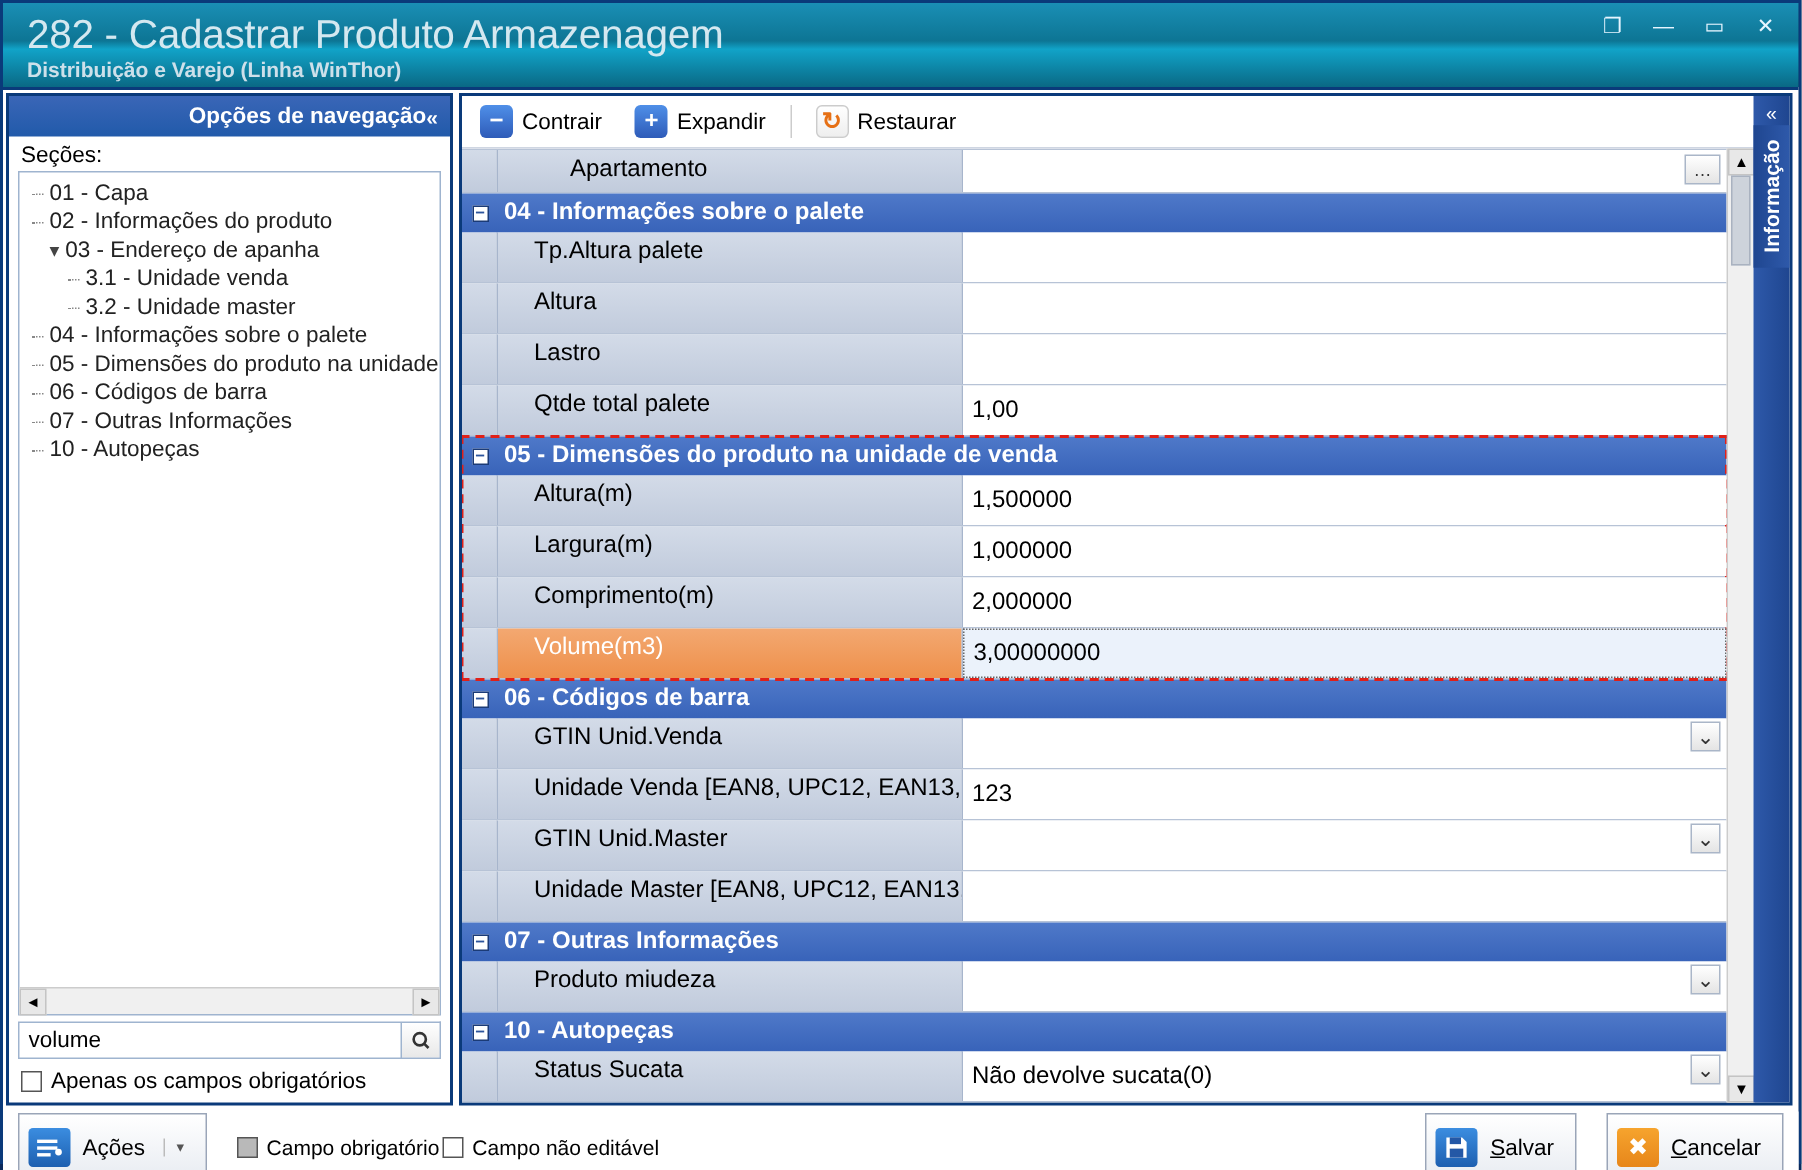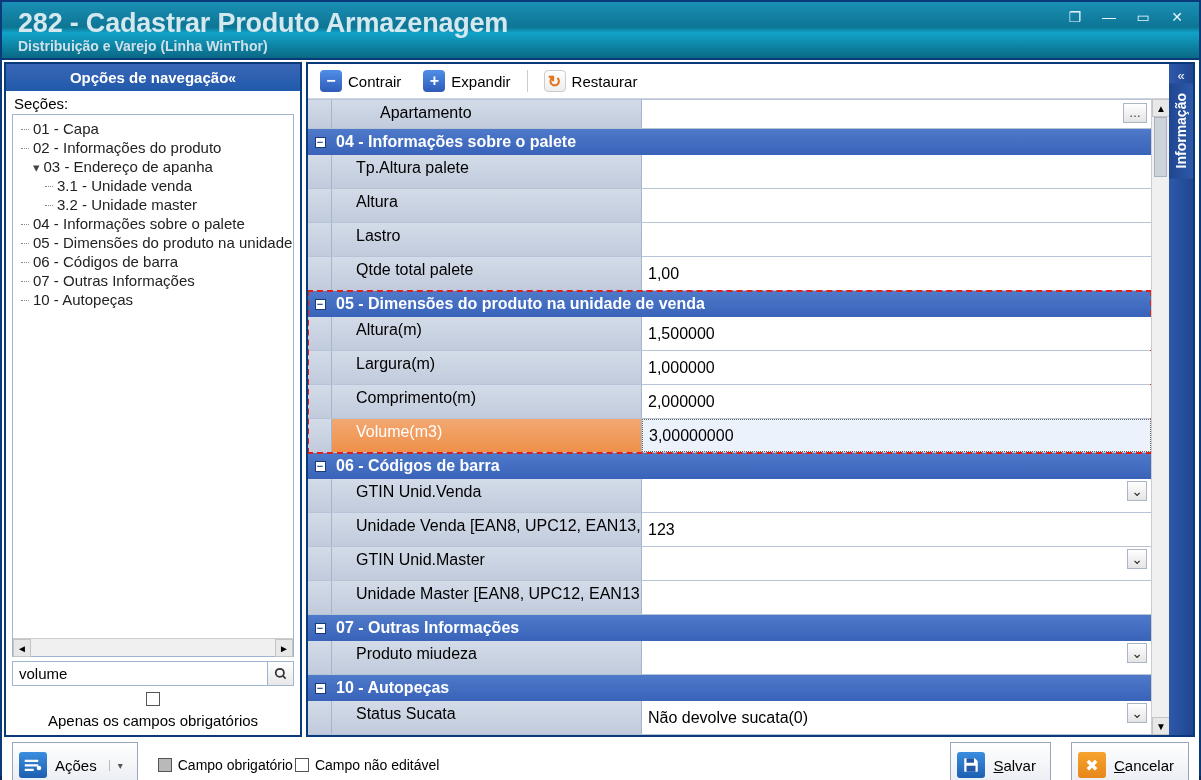--- a/index.html
+++ b/index.html
@@ -14,21 +14,21 @@
   
   .titlebar {
     background: linear-gradient(180deg, #1a8fb5 0%, #0d7594 45%, #11a3c8 55%, #0a6884 100%);
     height: 70px;
     padding: 6px 16px 4px 16px;
     position: relative;
   }
   .titlebar h1 {
     color: #d4e8f0;
     font-size: 27px;
-    font-weight: bold;
+    font-weight: normal;
     letter-spacing: -0.2px;
   }
   .titlebar .subtitle {
     color: #cde0ea;
     font-size: 14px;
     font-weight: bold;
     margin-top: -1px;
   }
   .win-controls {
     position: absolute;
@@ -67,21 +67,21 @@
     flex-direction: column;
     background: #fff;
   }
   .nav-header {
     background: linear-gradient(#3a66b7, #215aaa);
     color: #fff;
     padding: 5px 8px;
     font-weight: bold;
     font-size: 15px;
     display: flex;
-    justify-content: center;
+    justify-content: flex-end;
     align-items: center;
   }
   .chevron-left-dbl { color:#fff; font-size:14px; }
   .nav-sections-label {
     padding: 4px 8px 2px 8px;
     font-size: 15px;
   }
   .nav-tree-wrapper {
     flex: 1;
     border: 1px solid #9fb4cf;
@@ -131,21 +131,21 @@
     display:flex; margin:0 6px 6px 6px;
   }
   .search-input {
     flex:1; border:1px solid #9fb4cf; padding:3px 6px; font-size:15px;
   }
   .search-btn {
     width:26px; border:1px solid #9fb4cf; border-left:none;
     background: linear-gradient(#fff,#e8e8e8);
     display:flex;align-items:center;justify-content:center;
   }
-  .chk-row { padding: 0 8px 6px 8px; font-size:15px; display:flex; align-items:center; gap:6px;flex-direction:column; }
+  .chk-row { padding: 0 8px 6px 8px; font-size:15px; display:flex; align-items:center; gap:6px; }
   .chk-box { width:14px;height:14px;border:1px solid #555;background:#fff;display:inline-block;}
   
   
   .grid-panel {
     flex: 1;
     border: 2px solid #0a3a7a;
     margin: 2px 4px 4px 4px;
     display: flex;
     position: relative;
     min-width: 0;

